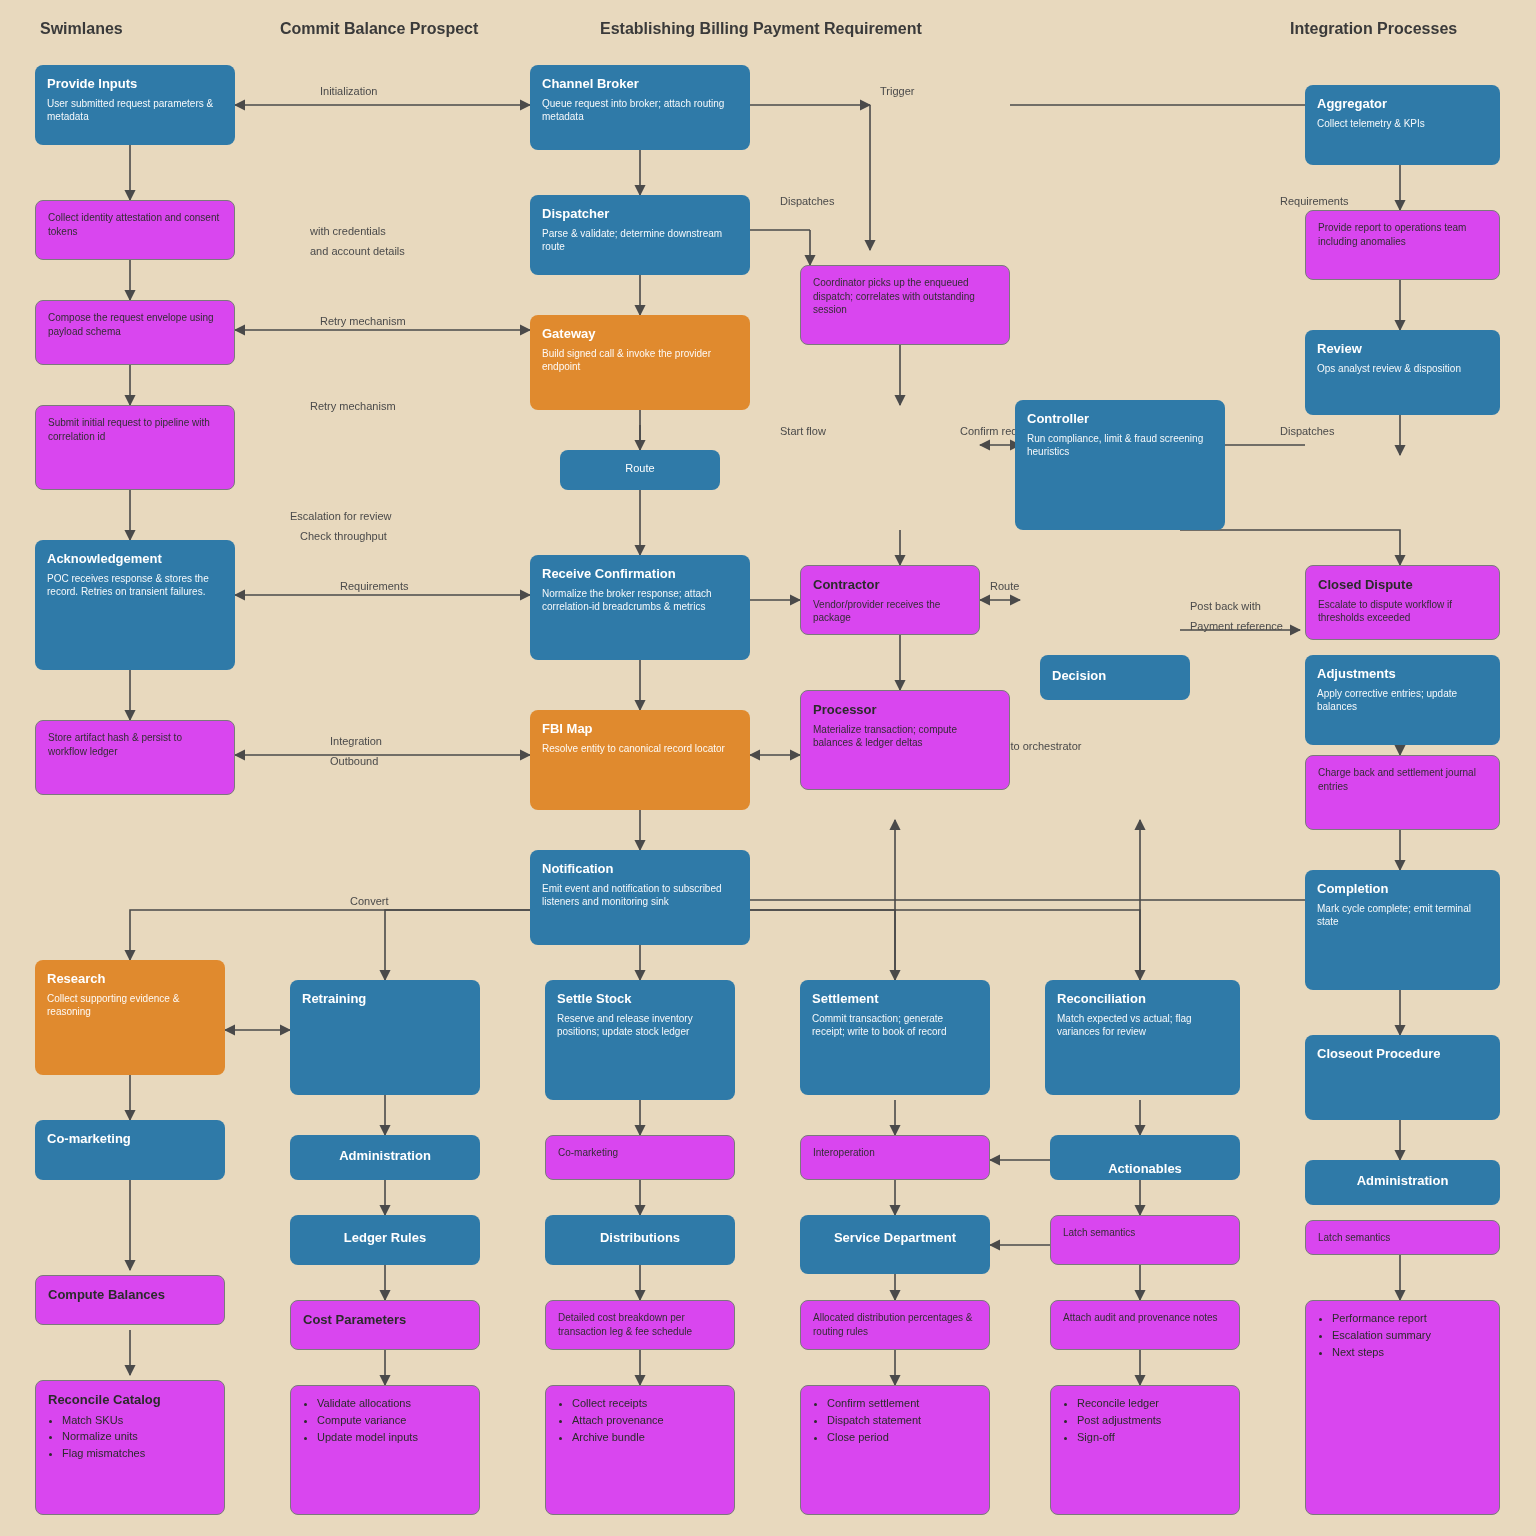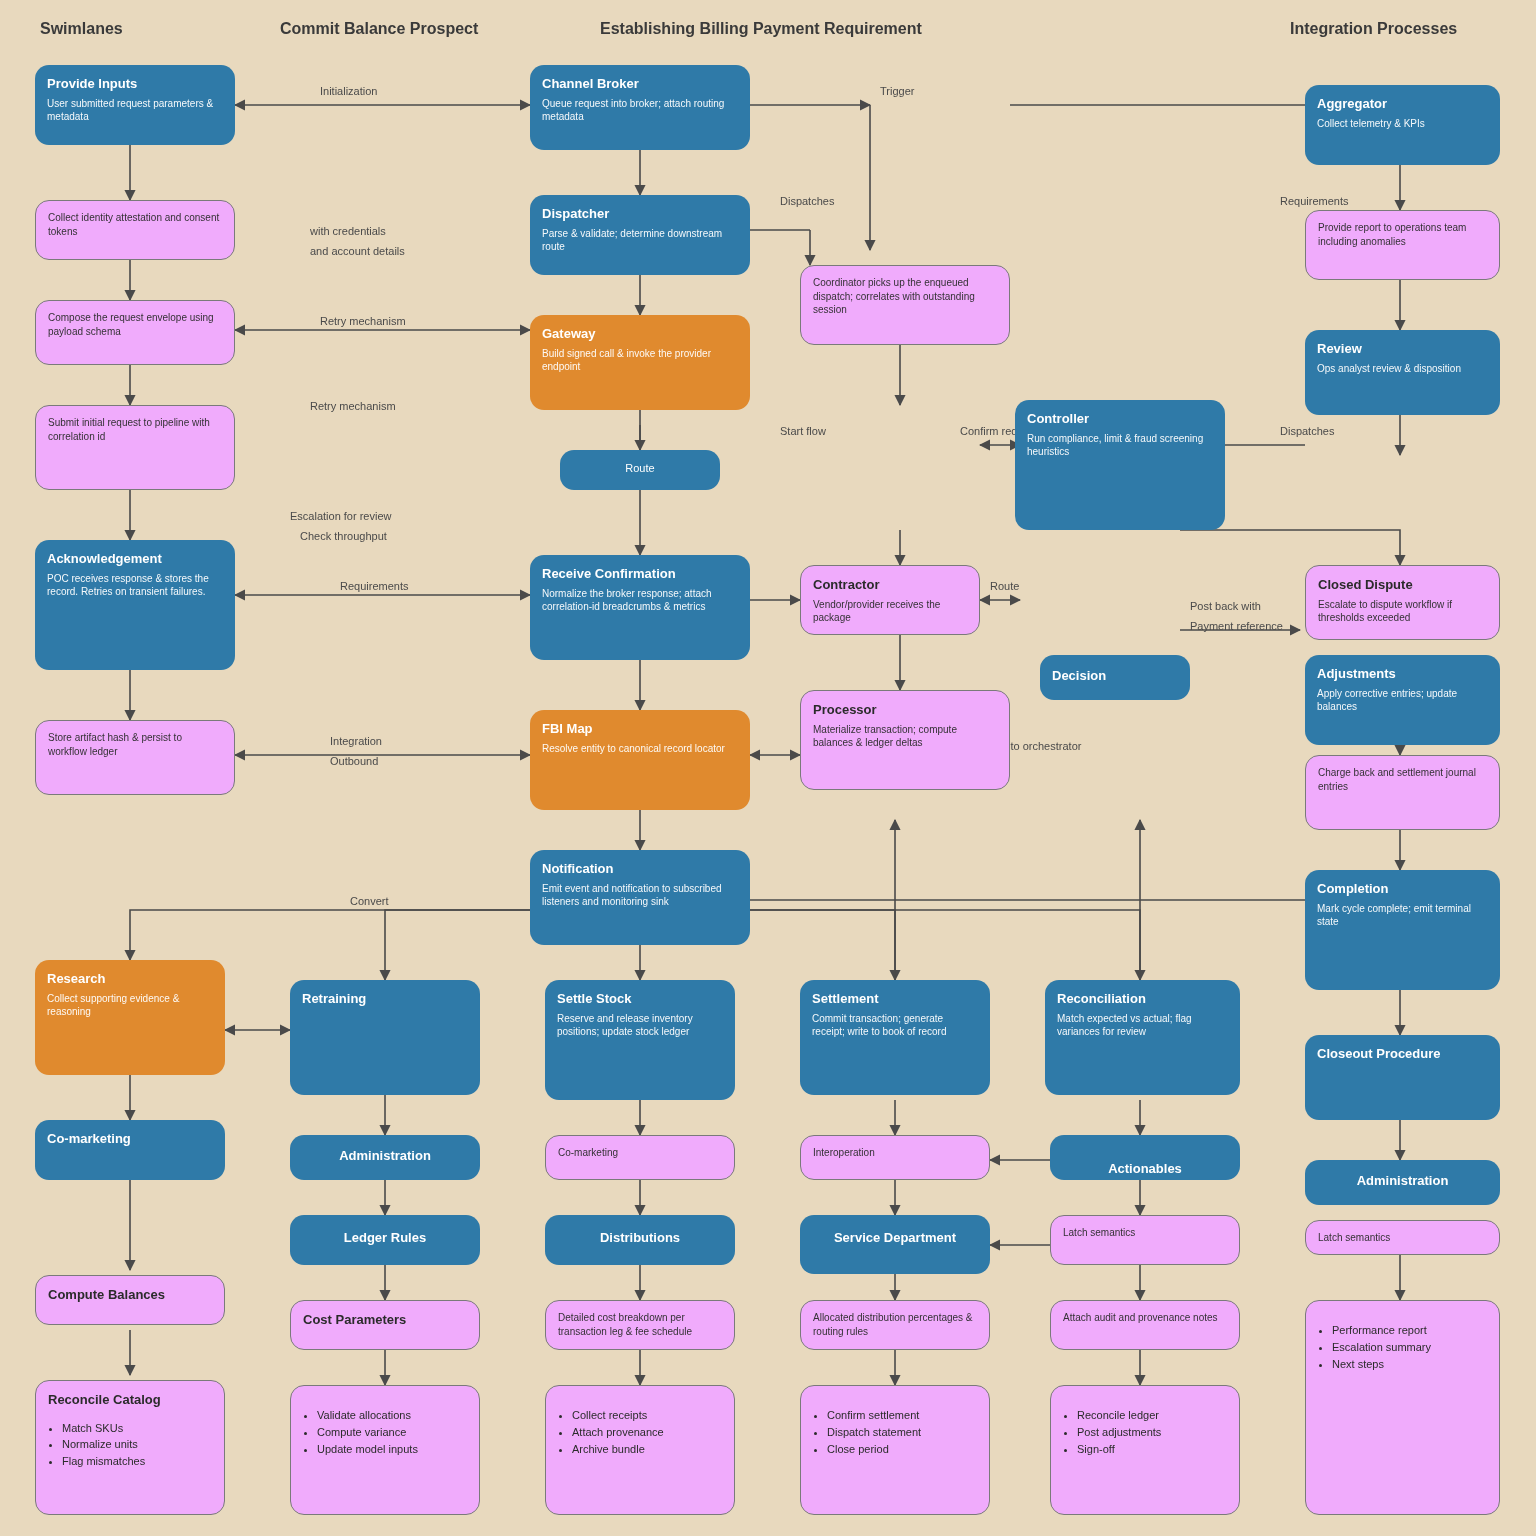--- a/index.html
+++ b/index.html
@@ -1,25 +1,25 @@
 <!DOCTYPE html>
 <html><head>
 <meta charset="utf-8">
 <style>
   html,body{margin:0;padding:0;width:1536px;height:1536px;background:#e8d9be;font-family:Arial,Helvetica,sans-serif;overflow:hidden}
   svg{position:absolute;inset:0;width:1536px;height:1536px}
-  .box{position:absolute;border-radius:14px;padding:10px 12px;box-sizing:border-box;font-size:12px;line-height:1.35}
+  .box{position:absolute;border-radius:8px;padding:10px 12px;box-sizing:border-box;font-size:12px;line-height:1.35}
   .box .title{font-weight:700;font-size:13px;margin-bottom:4px}
   .box .body{font-size:10px;opacity:.95}
   .blue{background:#2f7aa8;color:#fff;border:none}
   .orange{background:#e08a2e;color:#fff;border:none}
-  .white{background:#f0abfc;color:#2b2b2b;border:1.5px solid #7a7a7a}
+  .white{background:#d946ef;color:#2b2b2b;border:1.5px solid #7a7a7a}
   .heading{position:absolute;font-size:16px;font-weight:700;color:#3a3a3a}
   .edgeLabel{position:absolute;font-size:11px;color:#4a4a4a;white-space:nowrap}
-  ul{margin:12px 0 0 14px;padding:0}
+  ul{margin:0 0 0 14px;padding:0}
   li{font-size:11px;margin-bottom:2px}
 </style>
 </head>
 <body>
 
 <svg>
   <defs>
     <marker id="ah" viewBox="0 0 10 10" refX="9" refY="5" markerWidth="7" markerHeight="7" orient="auto-start-reverse">
       <path d="M0,0 L10,5 L0,10 z" fill="#4a4a4a"></path>
     </marker>

